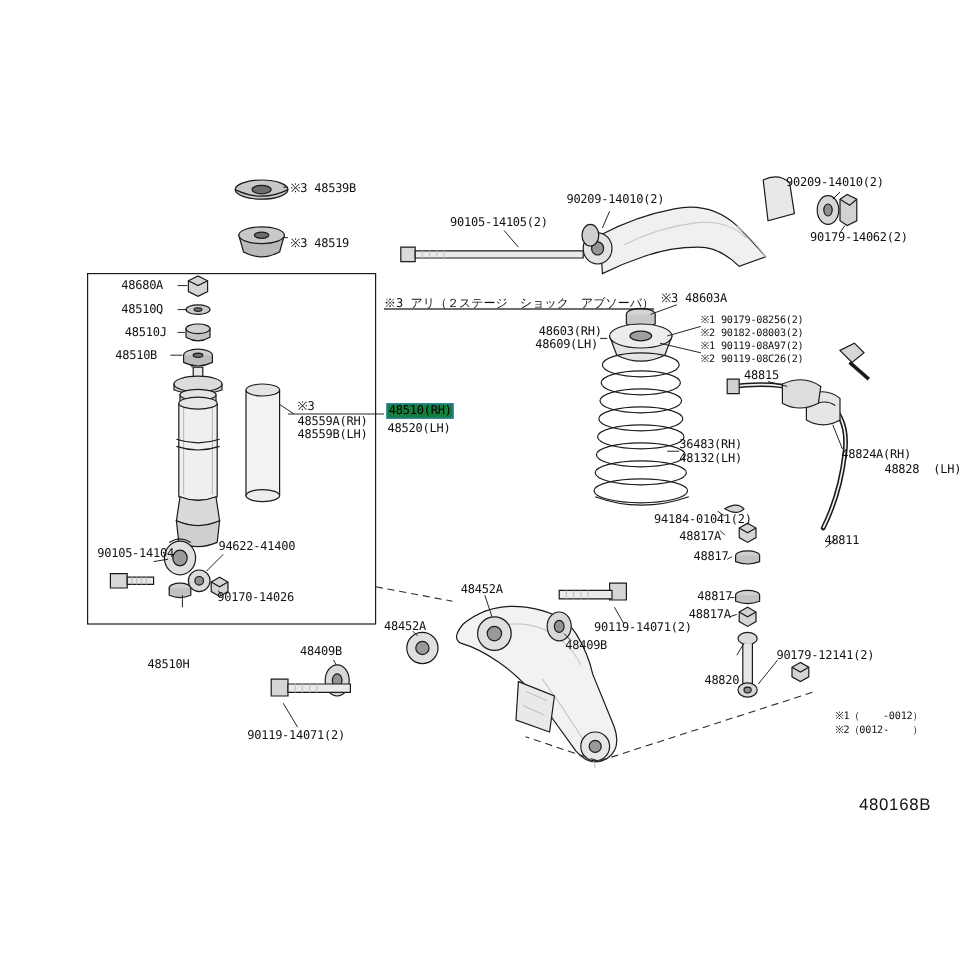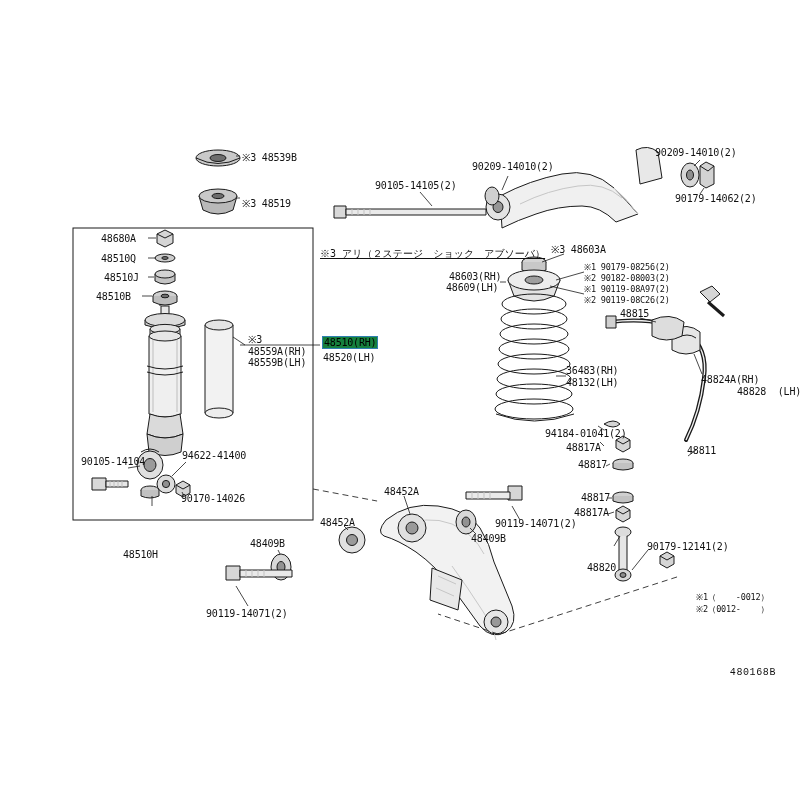--- a/index.html
+++ b/index.html
@@ -35,24 +35,24 @@
   svg.draw {
     position: absolute;
     left: 0; top: 0;
     width: 800px; height: 800px;
     overflow: visible;
   }
   .wm {
     position: absolute;
     right: 24px;
     bottom: 122px;
-    font-size: 10px;
+    font-size: 14px;
     letter-spacing: 0.6px;
     color: #111;
-    font-family: Liberation Mono, monospace;
+    font-family: Liberation Sans, sans-serif;
   }
 </style>
 </head>
 <body>
 
 <div id="page">
 
   <svg class="draw" viewBox="0 0 800 800">
     <g fill="none" stroke="#1b1b1b" stroke-width="1">
 

